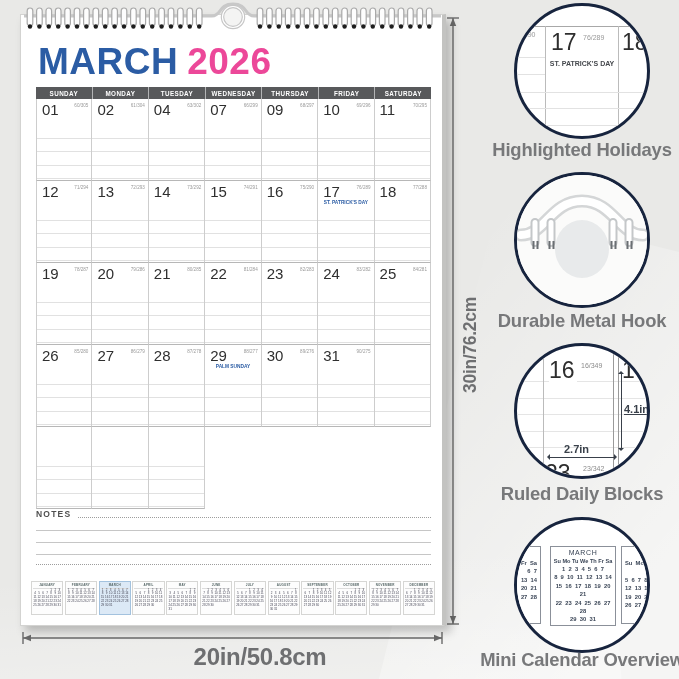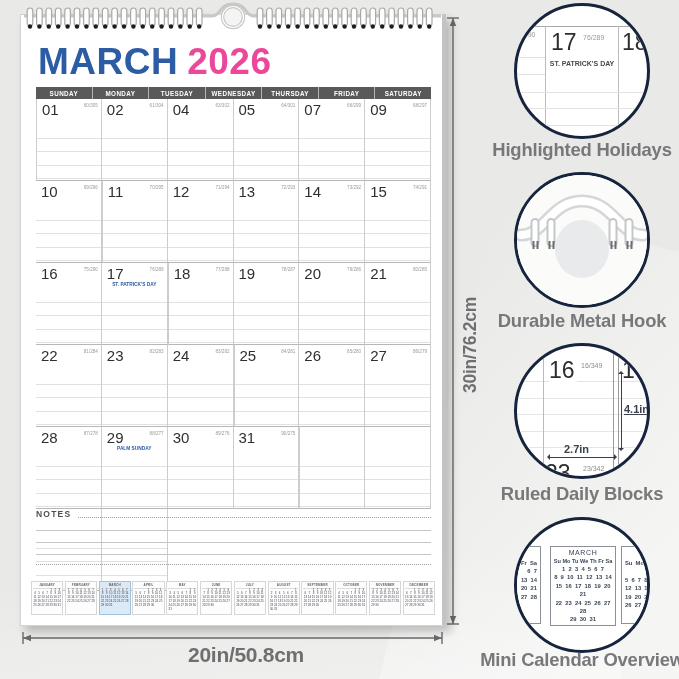--- a/index.html
+++ b/index.html
@@ -15,21 +15,21 @@
   .binding{position:absolute;left:20px;top:1px;width:425px;height:34px;z-index:4;}
 
   .title{position:absolute;left:17px;top:26px;font-size:37px;font-weight:bold;letter-spacing:.5px;white-space:nowrap;}
   .title .m{color:#2b5ca4;}
   .title .y{color:#ec4899;margin-left:9px;}
 
   .wdbar{position:absolute;left:15px;right:11px;top:72px;height:12px;background:#58595b;display:flex;}
   .wd{flex:1;color:#fff;font-size:6.3px;font-weight:bold;text-align:center;line-height:13px;letter-spacing:.4px;border-left:1px solid rgba(255,255,255,.55);}
   .wd:first-child{border-left:none;}
 
-  .grid{position:absolute;left:15px;right:11px;top:84px;display:grid;grid-template-columns:repeat(6,1fr);grid-auto-rows:82px;border-radius:22px;}
+  .grid{position:absolute;left:15px;right:11px;top:84px;display:grid;grid-template-columns:repeat(7,1fr);grid-auto-rows:82px;border-radius:22px;}
   .cell{position:relative;border-right:1px solid #cdcdcd;border-bottom:1px solid #b7b7b7;background:#fff;}
   .cell:nth-child(7n+1){border-left:1px solid #cdcdcd;}
   .dnum{position:absolute;left:5px;top:2px;font-size:15px;color:#2f2f2f;}
   .corner{position:absolute;right:3px;top:4px;font-size:4.6px;color:#9a9a9a;}
   .rules{position:absolute;left:0;right:0;top:26px;bottom:0;
          background:repeating-linear-gradient(to bottom,transparent 0,transparent 12.6px,#e1e1e1 12.6px,#e1e1e1 13.6px);}
   .holiday{position:absolute;left:2px;right:2px;top:18px;font-size:4.8px;font-weight:bold;color:#2b5ca4;text-align:center;line-height:1.5;z-index:1;}
   .holiday.hol-left{top:7px;left:3px;right:1px;text-align:left;text-indent:20px;}
   .holiday.hol-left .l2{text-indent:0;}
 
@@ -43,22 +43,22 @@
   .mini.mini-hl{background:#dce9f6;border-color:#a3c2de;}
   .mname{font-size:3px;line-height:4.5px;text-align:center;color:#566;font-weight:bold;letter-spacing:.2px;border-bottom:.5px solid #ddd;}
   .mgrid{display:grid;grid-template-columns:repeat(7,1fr);font-size:3px;line-height:3.9px;color:#445;text-align:center;}
   .mgrid i{font-style:normal;}
 
   
   .vdim{position:absolute;left:447px;top:14px;width:12px;height:614px;z-index:1;}
   .vdim-label{position:absolute;left:470px;top:345px;transform:translate(-50%,-50%) rotate(-90deg);
               font-size:17.5px;font-weight:bold;color:#6e6f71;white-space:nowrap;letter-spacing:-.3px;}
   .hdim{position:absolute;left:20px;top:632px;width:425px;height:12px;}
-  .hdim-label{position:absolute;left:246px;top:643px;transform:translateX(-50%);
-              font-size:21px;font-weight:bold;color:#6e6f71;white-space:nowrap;letter-spacing:-.3px;}
+  .hdim-label{position:absolute;left:260px;top:643px;transform:translateX(-50%);
+              font-size:24px;font-weight:bold;color:#6e6f71;white-space:nowrap;letter-spacing:-.3px;}
 
   
   .co-circle{position:absolute;left:514px;width:130px;height:130px;border:3px solid #17243e;border-radius:50%;
              background:#fff;overflow:hidden;z-index:3;}
   .co-label{position:absolute;left:582px;transform:translateX(-50%) scaleX(.97);font-size:19px;font-weight:bold;
             color:#77787a;white-space:nowrap;letter-spacing:-.2px;z-index:3;}
   #co1{top:3px;}   #co1-label{top:139px;}
   #co2{top:172px;} #co2-label{top:310px;}
   #co3{top:343px;} #co3-label{top:483px;}
   #co4{top:517px;} #co4-label{top:649px;}
@@ -138,25 +138,20 @@
           <div class="rules"></div>
         </div>
         <div class="cell">
           <span class="dnum">02</span>
           <span class="corner">61/304</span>
           <div class="rules"></div>
         </div>
         <div class="cell">
           <span class="dnum">04</span>
           <span class="corner">63/302</span>
-          <div class="rules"></div>
-        </div>
-        <div class="cell">
-          <span class="dnum">05</span>
-          <span class="corner">64/301</span>
           <div class="rules"></div>
         </div>
         <div class="cell">
           <span class="dnum">07</span>
           <span class="corner">66/299</span>
           <div class="rules"></div>
         </div>
         <div class="cell">
           <span class="dnum">09</span>
           <span class="corner">68/297</span>

